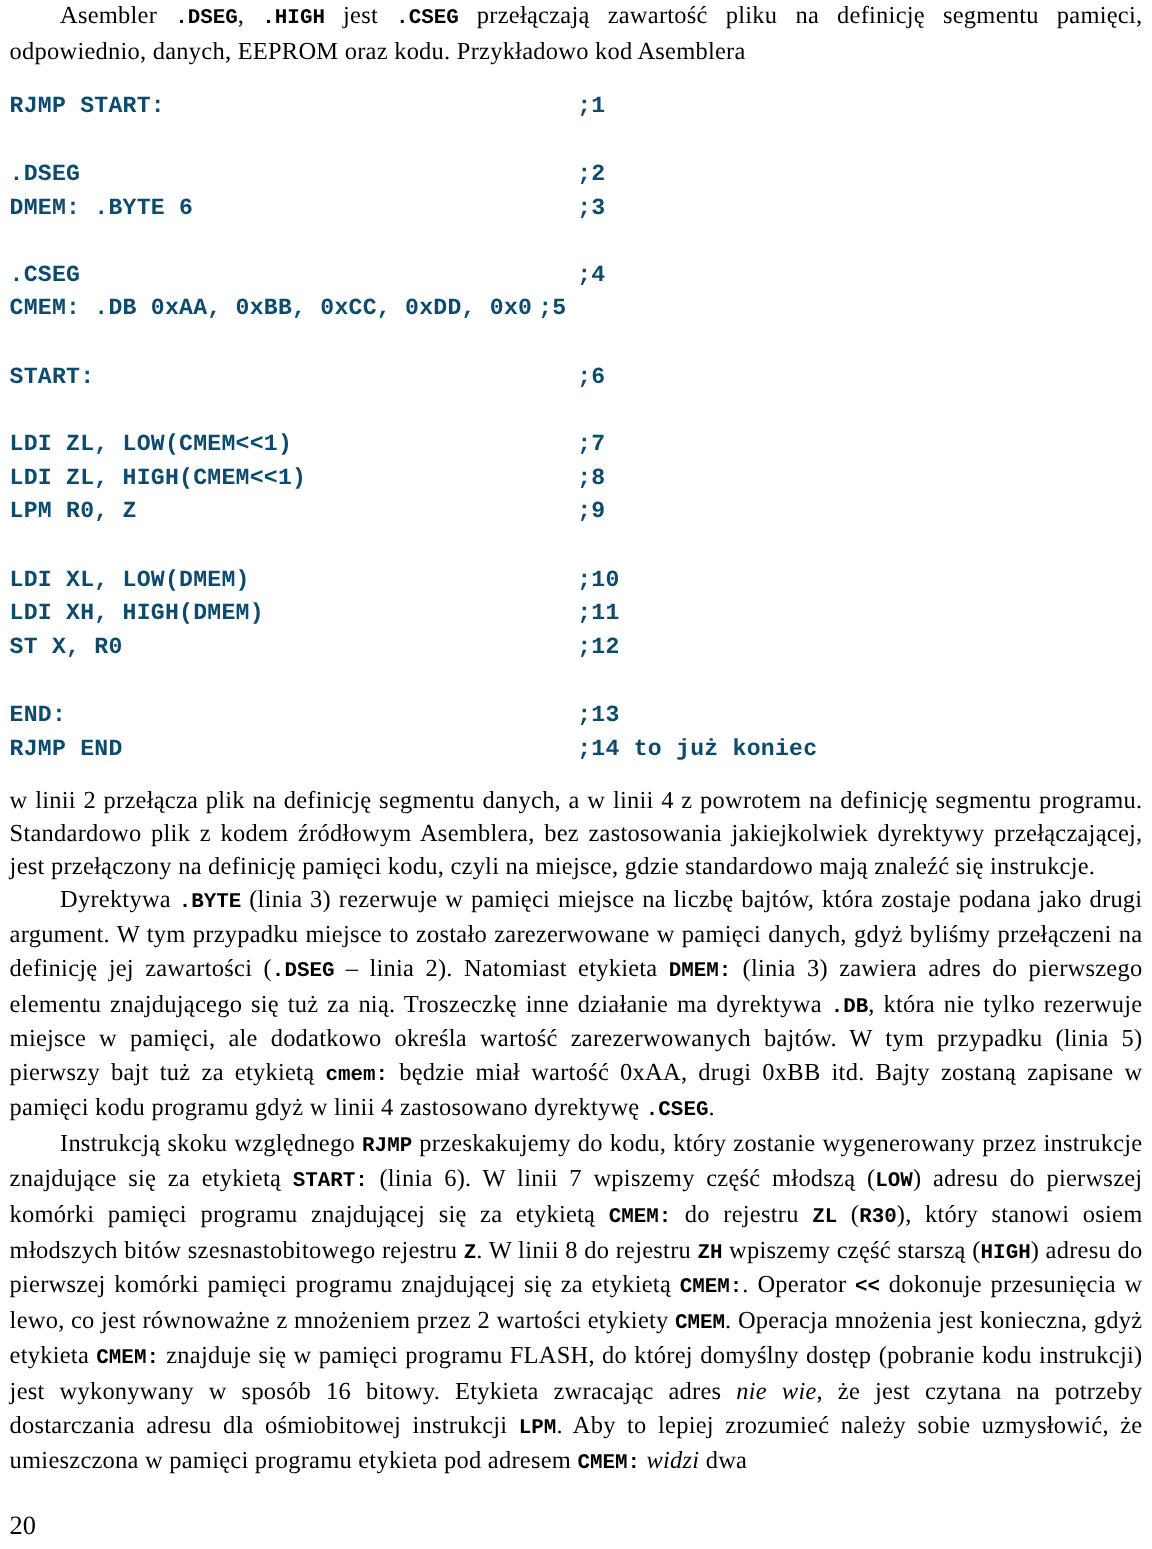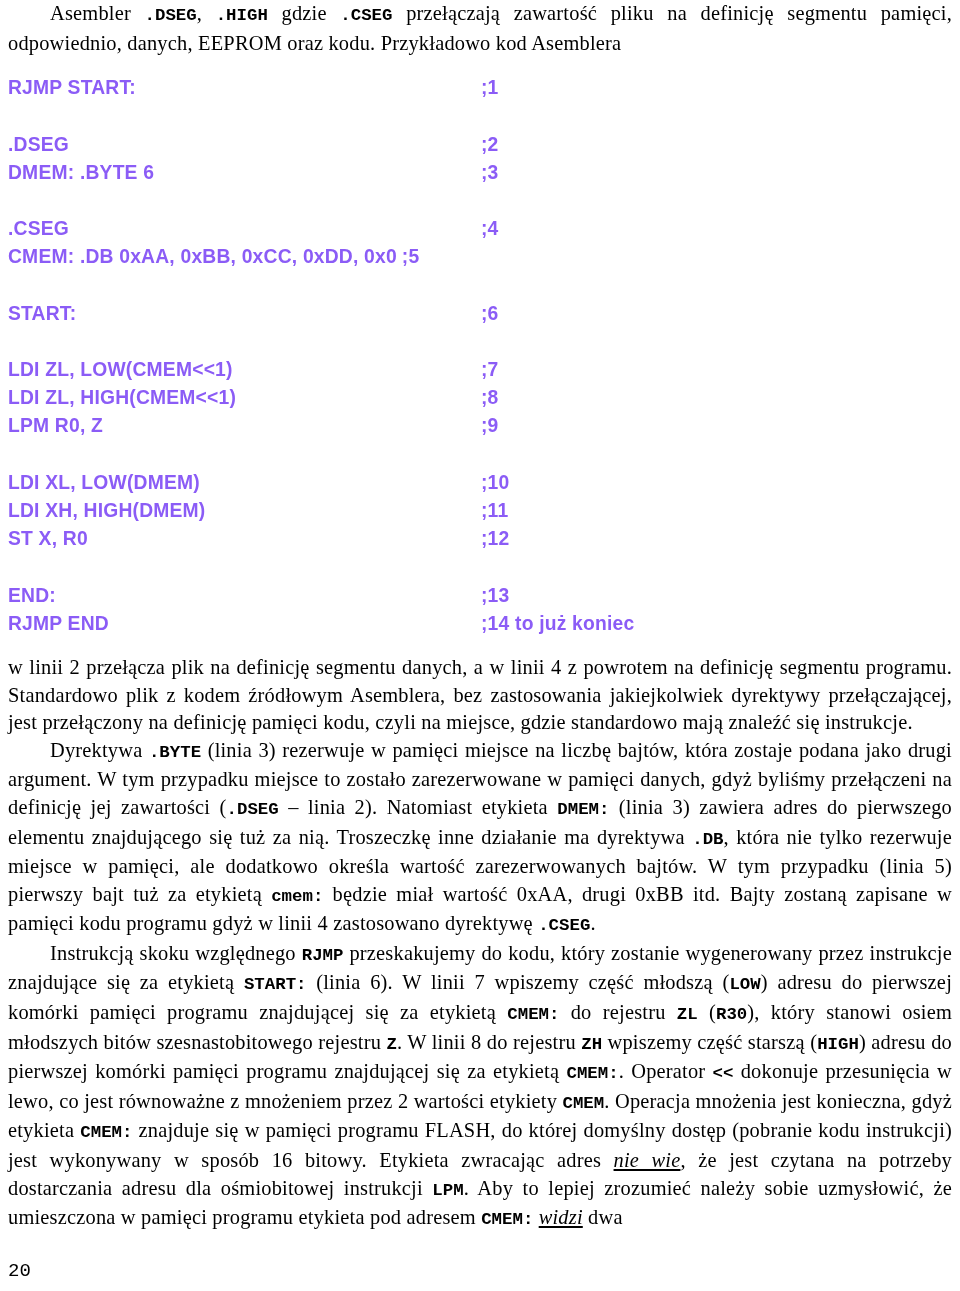--- a/index.html
+++ b/index.html
@@ -50,33 +50,32 @@
 
   
   .mono {
     font-family: "Liberation Mono", "DejaVu Sans Mono", monospace;
     font-weight: bold;
     font-size: 17.4px;
     letter-spacing: 0;
   }
   .ital {
     font-style: italic;
-    text-decoration: underline;
   }
 
   
   .code-block {
-    font-family: Liberation Sans, sans-serif;
+    font-family: Liberation Mono, monospace;
     font-weight: bold;
     font-size: 19.3px;
     line-height: 28.2px;
     white-space: pre;
     margin: 0;
     padding: 0;
-    color: #8b5cf6;
+    color: #0c4a6e;
     letter-spacing: 0.2px;
   }
   .code-wrap {
     margin-top: 17px;
     margin-bottom: 16px;
   }
   .code-line {
     display: block;
     height: 28.2px;
   }
@@ -97,32 +96,32 @@
   .code-line.wide .src {
     width: auto;
     padding-right: 5px;
   }
 
   
   .folio {
     position: absolute;
     left: 8px;
     bottom: 8px;
-    font-family: Liberation Mono, monospace;
-    font-size: 19px;
+    font-family: Liberation Serif, serif;
+    font-size: 22px;
     line-height: 24px;
   }
 </style>
 </head>
 <body>
 
 <div class="page">
 
 
-  <p class="prose indent"><span>Asembler </span><span class="mono">.DSEG</span><span>, </span><span class="mono">.HIGH</span><span> gdzie </span><span class="mono">.CSEG</span><span> przełączają zawartość pliku na definicję segmentu pamięci, odpowiednio, danych, EEPROM oraz kodu. Przykładowo kod Asemblera</span></p>
+  <p class="prose indent"><span>Asembler </span><span class="mono">.DSEG</span><span>, </span><span class="mono">.HIGH</span><span> jest </span><span class="mono">.CSEG</span><span> przełączają zawartość pliku na definicję segmentu pamięci, odpowiednio, danych, EEPROM oraz kodu. Przykładowo kod Asemblera</span></p>
 
   <div class="code-wrap">
     <div class="code-block" id="code-block"><span class="code-line"><span class="src">RJMP START:</span><span class="cmt">;1</span></span><span class="code-line blank"><span class="src"></span><span class="cmt"></span></span><span class="code-line"><span class="src">.DSEG</span><span class="cmt">;2</span></span><span class="code-line"><span class="src">DMEM: .BYTE 6</span><span class="cmt">;3</span></span><span class="code-line blank"><span class="src"></span><span class="cmt"></span></span><span class="code-line"><span class="src">.CSEG</span><span class="cmt">;4</span></span><span class="code-line wide"><span class="src">CMEM: .DB 0xAA, 0xBB, 0xCC, 0xDD, 0x0</span><span class="cmt">;5</span></span><span class="code-line blank"><span class="src"></span><span class="cmt"></span></span><span class="code-line"><span class="src">START:</span><span class="cmt">;6</span></span><span class="code-line blank"><span class="src"></span><span class="cmt"></span></span><span class="code-line"><span class="src">LDI ZL, LOW(CMEM&lt;&lt;1)</span><span class="cmt">;7</span></span><span class="code-line"><span class="src">LDI ZL, HIGH(CMEM&lt;&lt;1)</span><span class="cmt">;8</span></span><span class="code-line"><span class="src">LPM R0, Z</span><span class="cmt">;9</span></span><span class="code-line blank"><span class="src"></span><span class="cmt"></span></span><span class="code-line"><span class="src">LDI XL, LOW(DMEM)</span><span class="cmt">;10</span></span><span class="code-line"><span class="src">LDI XH, HIGH(DMEM)</span><span class="cmt">;11</span></span><span class="code-line"><span class="src">ST X, R0</span><span class="cmt">;12</span></span><span class="code-line blank"><span class="src"></span><span class="cmt"></span></span><span class="code-line"><span class="src">END:</span><span class="cmt">;13</span></span><span class="code-line"><span class="src">RJMP END</span><span class="cmt">;14 to już koniec</span></span></div>
   </div>
 
   <p class="prose noindent"><span>w linii 2 przełącza plik na definicję segmentu danych, a w linii 4 z powrotem na definicję segmentu programu. Standardowo plik z kodem źródłowym Asemblera, bez zastosowania jakiejkolwiek dyrektywy przełączającej, jest przełączony na definicję pamięci kodu, czyli na miejsce, gdzie standardowo mają znaleźć się instrukcje.</span></p>
 
   <p class="prose indent"><span>Dyrektywa </span><span class="mono">.BYTE</span><span> (linia 3) rezerwuje w pamięci miejsce na liczbę bajtów, która zostaje podana jako drugi argument. W tym przypadku miejsce to zostało zarezerwowane w pamięci danych, gdyż byliśmy przełączeni na definicję jej zawartości (</span><span class="mono">.DSEG</span><span> – linia 2). Natomiast etykieta </span><span class="mono">DMEM:</span><span> (linia 3) zawiera adres do pierwszego elementu znajdującego się tuż za nią. Troszeczkę inne działanie ma dyrektywa </span><span class="mono">.DB</span><span>, która nie tylko rezerwuje miejsce w pamięci, ale dodatkowo określa wartość zarezerwowanych bajtów. W tym przypadku (linia 5) pierwszy bajt tuż za etykietą </span><span class="mono">cmem:</span><span> będzie miał wartość 0xAA, drugi 0xBB itd. Bajty zostaną zapisane w pamięci kodu programu gdyż w linii 4 zastosowano dyrektywę </span><span class="mono">.CSEG</span><span>.</span></p>
 
   <p class="prose indent"><span>Instrukcją skoku względnego </span><span class="mono">RJMP</span><span> przeskakujemy do kodu, który zostanie wygenerowany przez instrukcje znajdujące się za etykietą </span><span class="mono">START:</span><span> (linia 6). W linii 7 wpiszemy część młodszą (</span><span class="mono">LOW</span><span>) adresu do pierwszej komórki pamięci programu znajdującej się za etykietą </span><span class="mono">CMEM:</span><span> do rejestru </span><span class="mono">ZL</span><span> (</span><span class="mono">R30</span><span>), który stanowi osiem młodszych bitów szesnastobitowego rejestru </span><span class="mono">Z</span><span>. W linii 8 do rejestru </span><span class="mono">ZH</span><span> wpiszemy część starszą (</span><span class="mono">HIGH</span><span>) adresu do pierwszej komórki pamięci programu znajdującej się za etykietą </span><span class="mono">CMEM:</span><span>. Operator </span><span class="mono">&lt;&lt;</span><span> dokonuje przesunięcia w lewo, co jest równoważne z mnożeniem przez 2 wartości etykiety </span><span class="mono">CMEM</span><span>. Operacja mnożenia jest konieczna, gdyż etykieta </span><span class="mono">CMEM:</span><span> znajduje się w pamięci programu FLASH, do której domyślny dostęp (pobranie kodu instrukcji) jest wykonywany w sposób 16 bitowy. Etykieta zwracając adres </span><span class="ital">nie wie</span><span>, że jest czytana na potrzeby dostarczania adresu dla ośmiobitowej instrukcji </span><span class="mono">LPM</span><span>. Aby to lepiej zrozumieć należy sobie uzmysłowić, że umieszczona w pamięci programu etykieta pod adresem </span><span class="mono">CMEM:</span><span> </span><span class="ital">widzi</span><span> dwa</span></p>

